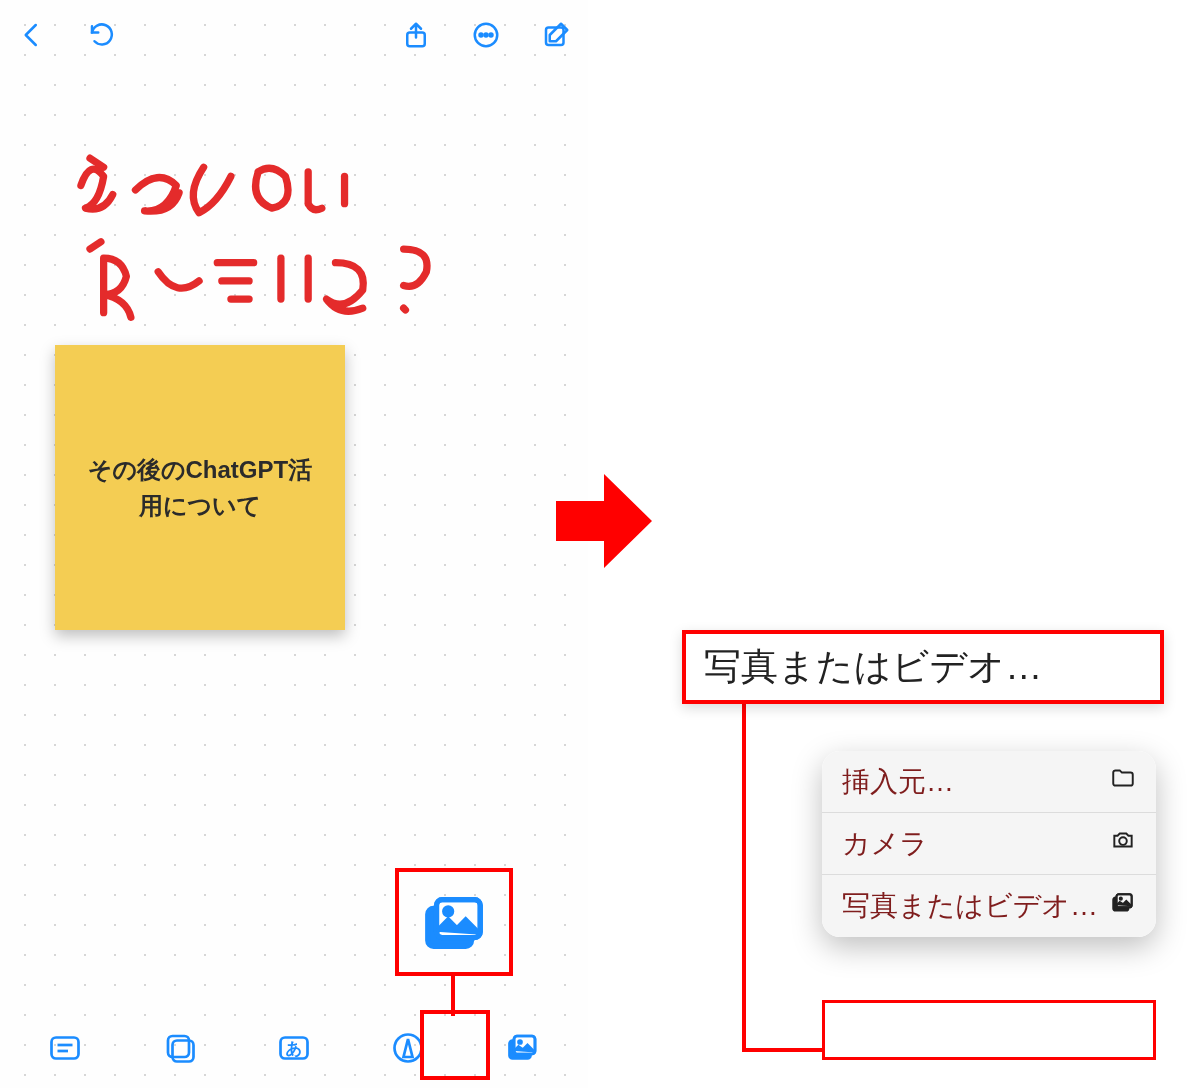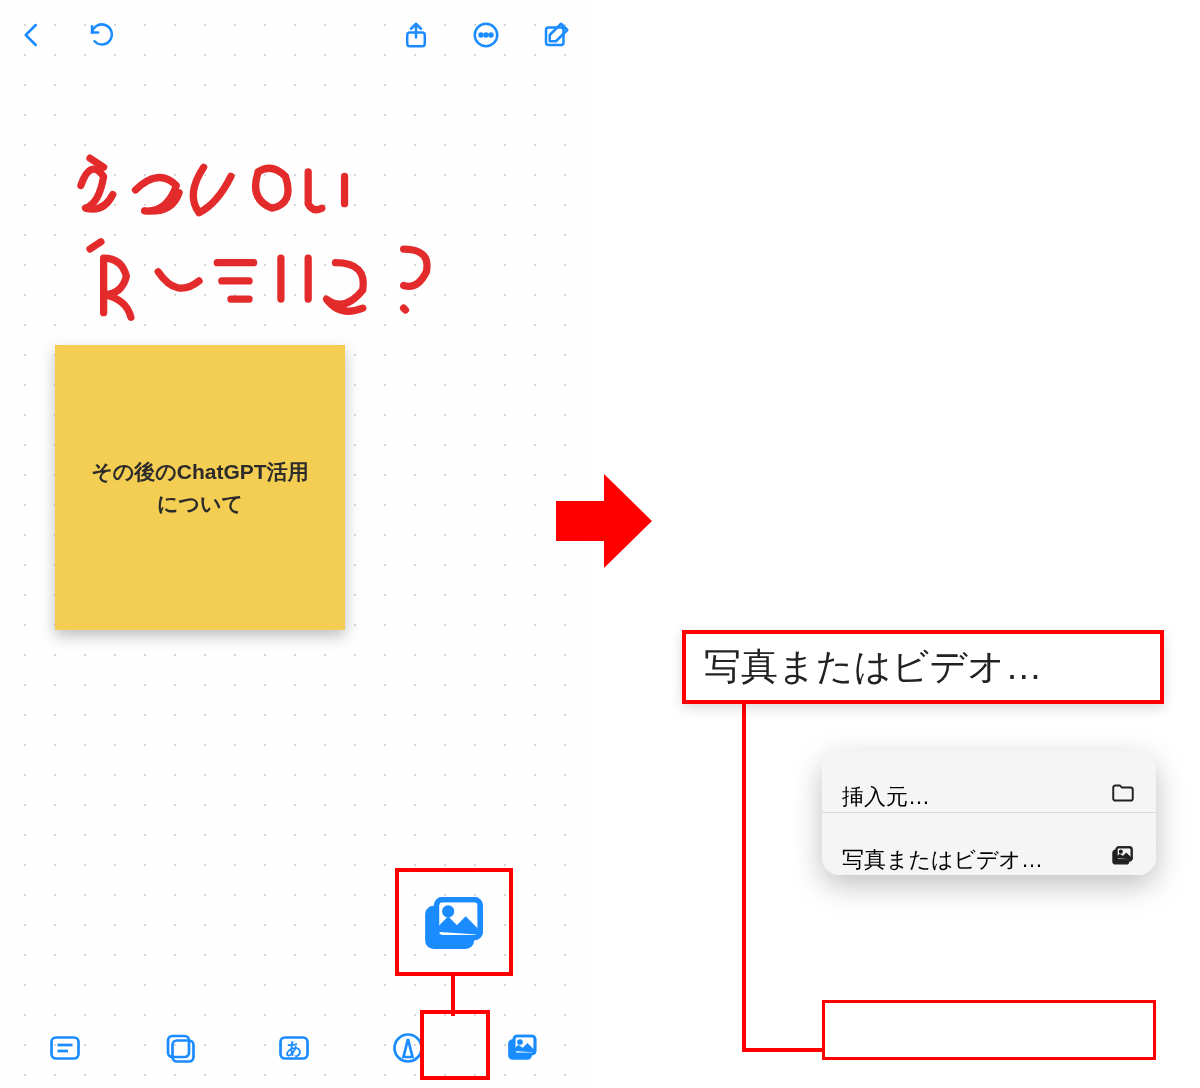--- a/index.html
+++ b/index.html
@@ -58,21 +58,21 @@
     height: 285px;
     background: #f4cd53;
     box-shadow: 0 6px 14px rgba(0,0,0,0.25);
     display: flex;
     align-items: center;
     justify-content: center;
     padding: 30px;
     text-align: center;
   }
   .sticky-text {
-    font-size: 21px;
+    font-size: 24px;
     font-weight: 600;
     color: #2b2b2b;
     line-height: 1.5;
   }
   
   .bottom-bar {
     position: absolute;
     bottom: 0;
     left: 0;
     right: 0;
@@ -135,25 +135,25 @@
     background: rgba(245,245,245,0.97);
     border-radius: 18px;
     box-shadow: 0 10px 30px rgba(0,0,0,0.25);
     z-index: 40;
     overflow: hidden;
     backdrop-filter: blur(8px);
   }
   .popover-row {
     height: 62px;
     display: flex;
-    align-items:flex-end;
+    align-items:center;
     justify-content: space-between;
     padding: 0 20px;
-    font-size: 22px;
-    color: #000000;
+    font-size: 28px;
+    color: #7f1d1d;
     border-bottom: 1px solid #dcdcdc;
   }
   .popover-row:last-child { border-bottom:none; }
   .popover-row .row-icon { color:#222; }
   .popover-row .row-icon svg { width:26px; height:26px; }
 
   .left-phone { }
 </style>
 </head>
 <body>
@@ -293,20 +293,29 @@
 <div class="popover">
   <div class="popover-row">
     <span>挿入元…</span>
     <span class="row-icon">
       <svg viewBox="0 0 24 24" fill="none" stroke="currentColor" stroke-width="1.8">
           <path d="M3 7 a2 2 0 0 1 2 -2 h4 l2 2 h8 a2 2 0 0 1 2 2 v8 a2 2 0 0 1 -2 2 H5 a2 2 0 0 1 -2 -2 Z"></path>
         </svg>
     </span>
   </div>
   <div class="popover-row">
+    <span>カメラ</span>
+    <span class="row-icon">
+      <svg viewBox="0 0 24 24" fill="none" stroke="currentColor" stroke-width="1.8">
+          <path d="M4 8 h3 l2 -2 h6 l2 2 h3 v10 H4 Z"></path>
+          <circle cx="12" cy="13" r="3.5"></circle>
+        </svg>
+    </span>
+  </div>
+  <div class="popover-row">
     <span>写真またはビデオ…</span>
     <span class="row-icon">
       <svg viewBox="0 0 24 24" fill="none" stroke="currentColor" stroke-width="1.8">
           <rect x="3" y="7" width="14" height="12" rx="2" fill="currentColor"></rect>
           <rect x="6" y="4" width="14" height="12" rx="2" fill="#f5f5f5"></rect>
           <rect x="6" y="4" width="14" height="12" rx="2"></rect>
           <circle cx="10" cy="8" r="1" fill="currentColor"></circle>
           <path d="M6 14 l3 -3 l3 2 l3 -3 l5 5" fill="currentColor"></path>
         </svg>
     </span>

